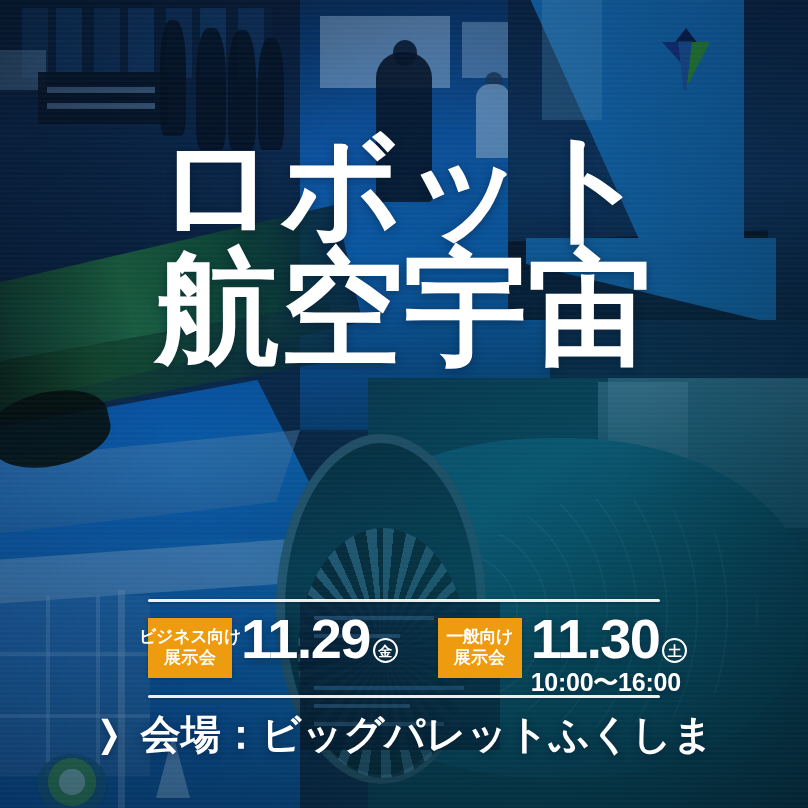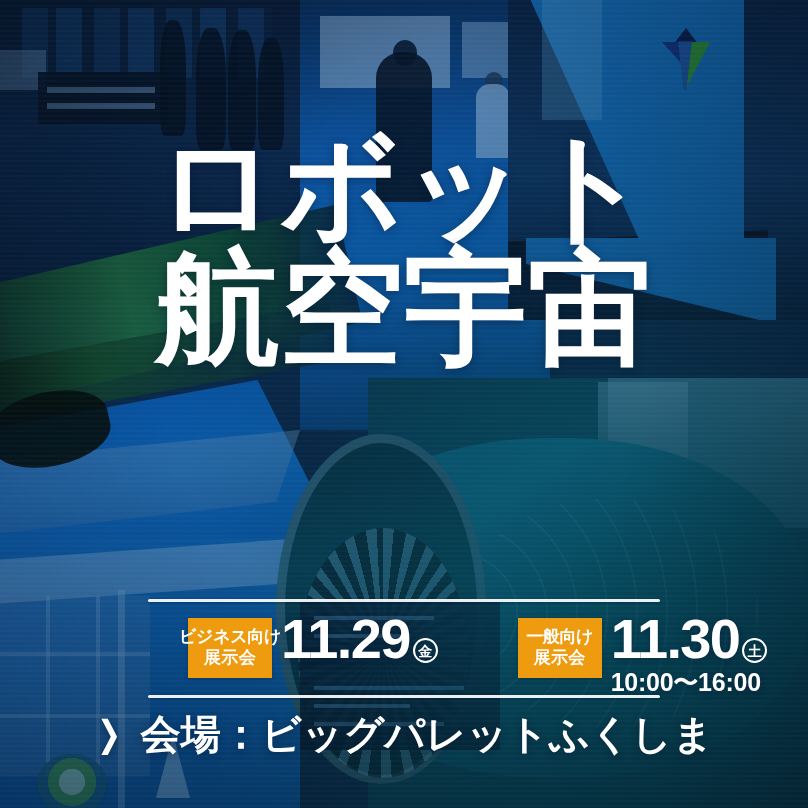--- a/index.html
+++ b/index.html
@@ -302,21 +302,20 @@
   .date-group + .date-group{margin-left:24px;padding-left:16px;}
 
   .badge{
     background:#ee9b10;color:#fff;
     width:84px;min-height:60px;
     display:flex;flex-direction:column;align-items:center;justify-content:center;
     font-size:17px;font-weight:700;line-height:1.22;letter-spacing:-.02em;
     margin-top:6px;
     box-shadow:0 1px 4px rgba(0,20,40,.3);
     text-align:center;
-    margin-left:40px;
   }
   .badge span{display:block;white-space:nowrap;}
   .badge .l2{letter-spacing:.02em;}
 
   .date-text{margin-left:9px;color:#fff;}
   .big-date{
     display:flex;align-items:flex-start;
     font-size:56px;font-weight:700;line-height:.95;letter-spacing:-.03em;
     text-shadow:0 2px 8px rgba(0,20,45,.4);
   }

